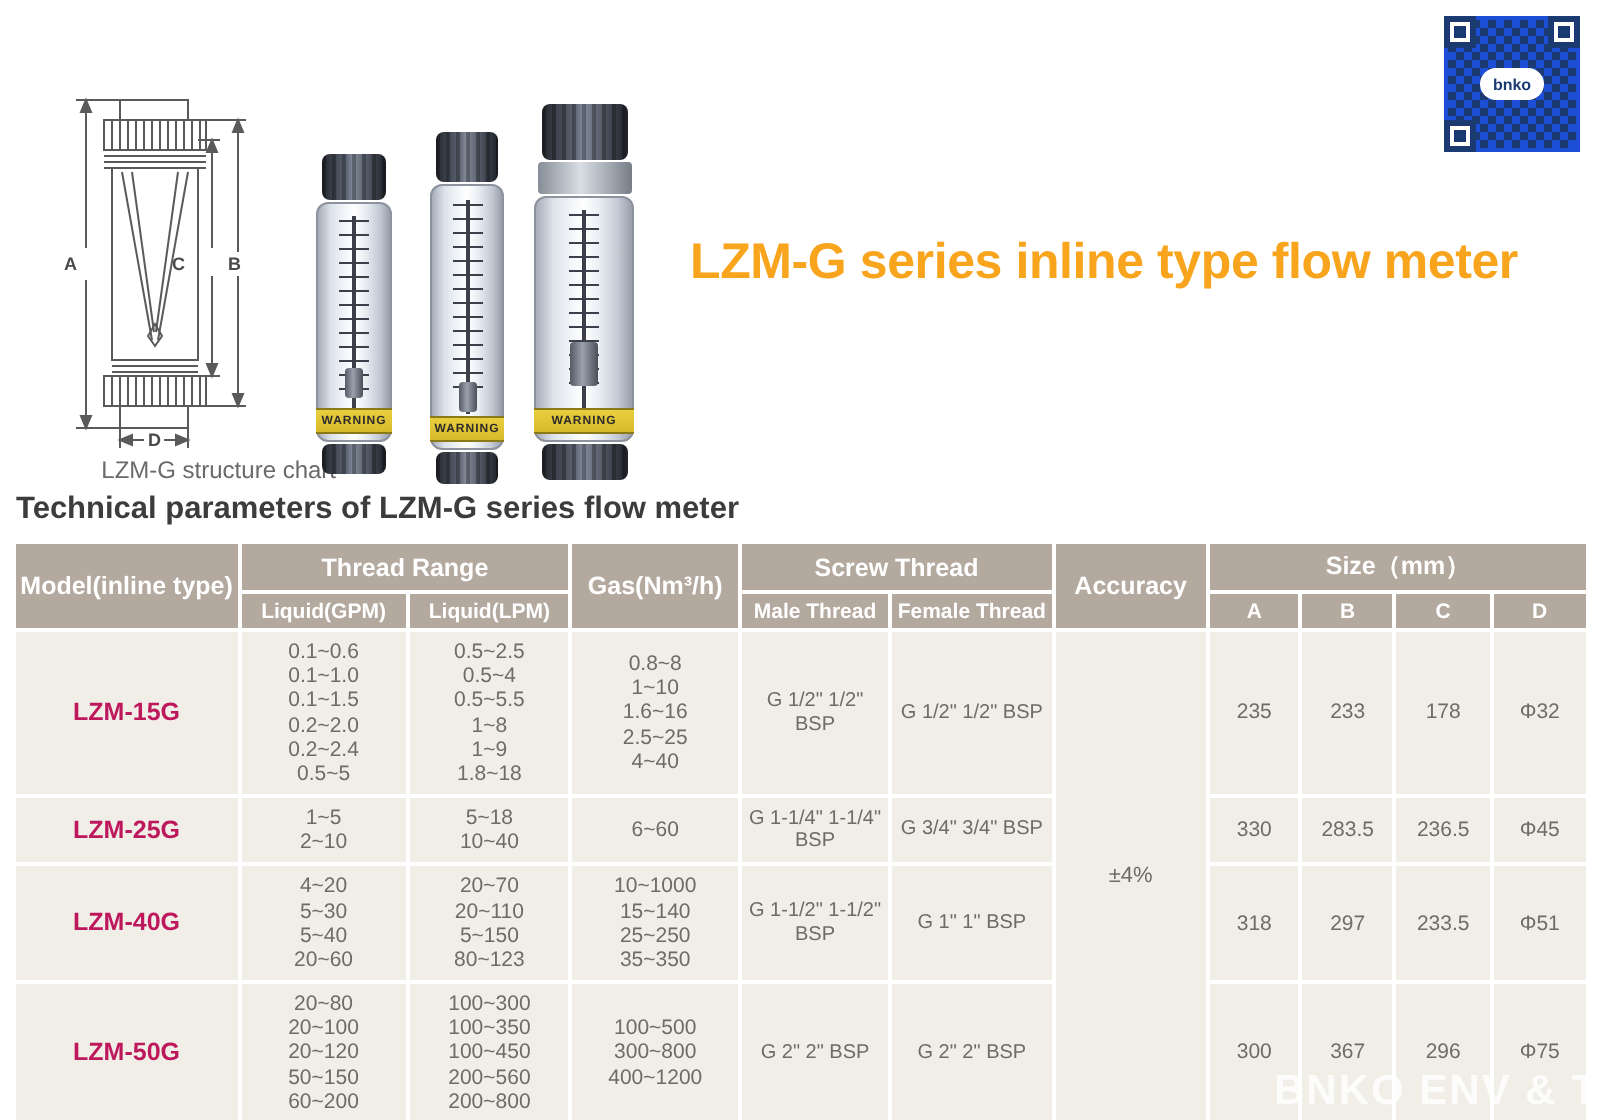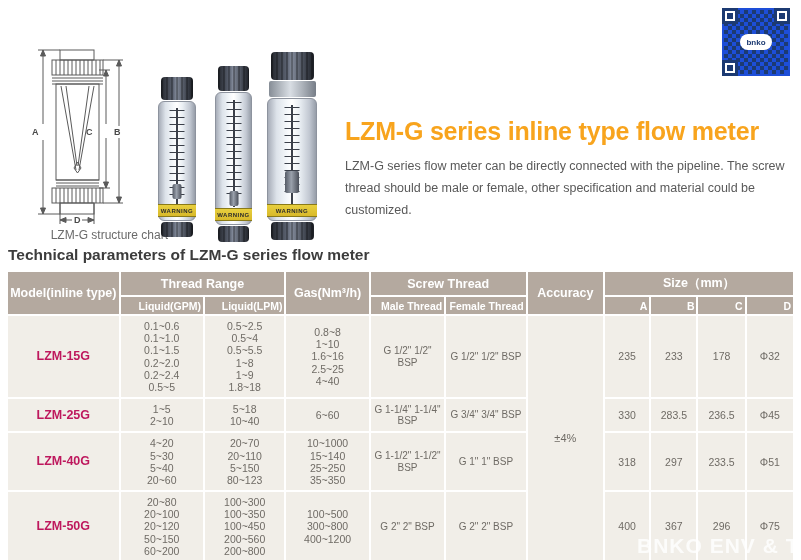--- a/index.html
+++ b/index.html
@@ -97,21 +97,21 @@
     font-size:15.5px;font-weight:bold;color:#3c3c3c;
   }
   .params-wrap{position:absolute;left:6px;top:270px;}
   table.params{
     border-collapse:separate;border-spacing:2px;table-layout:fixed;width:789px;
   }
   .params th{
     background:#b4a99f;color:#ffffff;font-weight:bold;padding:0 2px;
   }
   .params .th-main{font-size:12.5px;height:23px;}
-  .params .th-sub{font-size:10.5px;height:17px;text-align:right;}
+  .params .th-sub{font-size:10.5px;height:17px;}
   .params td{
     background:#f1eee8;color:#6f6b65;font-size:10.5px;text-align:center;
     vertical-align:middle;padding:4px 2px;line-height:1.16;
   }
   .params td.model{font-size:12.5px;font-weight:bold;color:#be185d;}
   .params td.multi{white-space:pre-line;}
   .params td.thread{font-size:10px;}
   .params td.acc{font-size:11px;}
   
   .watermark{
@@ -208,21 +208,20 @@
 <div class="qr">
   <div class="qr-checker"></div>
   <div class="qr-finder qr-f1"></div>
   <div class="qr-finder qr-f2"></div>
   <div class="qr-finder qr-f3"></div>
   <div class="qr-logo">bnko</div>
 </div>
 
 <div class="intro">
   <h1 class="intro-title">LZM-G series inline type flow meter</h1>
-  <p class="intro-body">LZM-G series flow meter can be directly connected with the pipeline. The screw thread should be male or female, other specification and material could be customized.</p>
 </div>
 
 <h3 class="tech-heading">Technical parameters of LZM-G series flow meter</h3>
 
 <div class="params-wrap">
   <table class="params">
     <colgroup>
       <col style="width:110px">
         <col style="width:82px">
         <col style="width:79px">
@@ -328,21 +327,21 @@
         <td class="multi">100~300
 100~350
 100~450
 200~560
 200~800</td>
         <td class="multi">100~500
 300~800
 400~1200</td>
         <td class="thread">G 2" 2" BSP</td>
         <td class="thread">G 2" 2" BSP</td>
-        <td>400</td>
+        <td>300</td>
         <td>367</td>
         <td>296</td>
         <td>Φ75</td>
       </tr>
     </tbody>
   </table>
 </div>
 
 <div class="watermark">BNKO ENV &amp; TECH</div>
 

